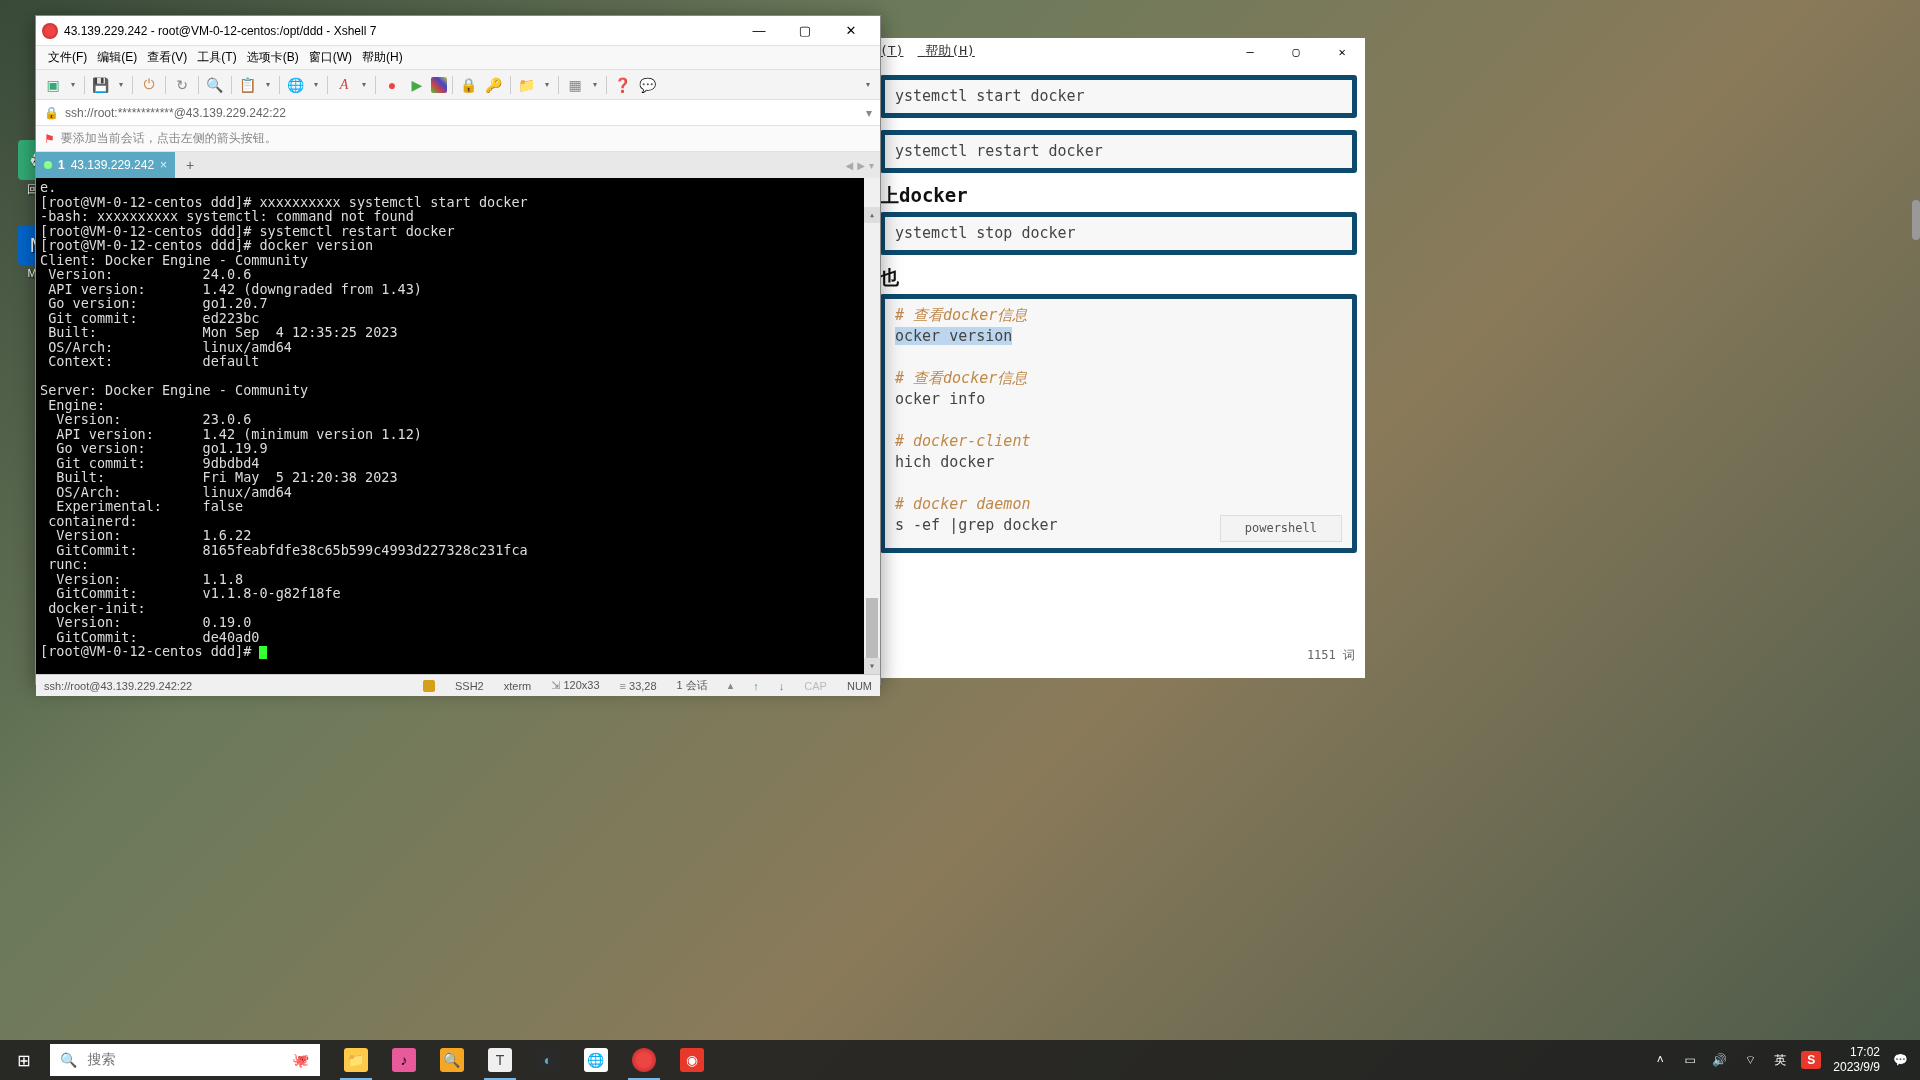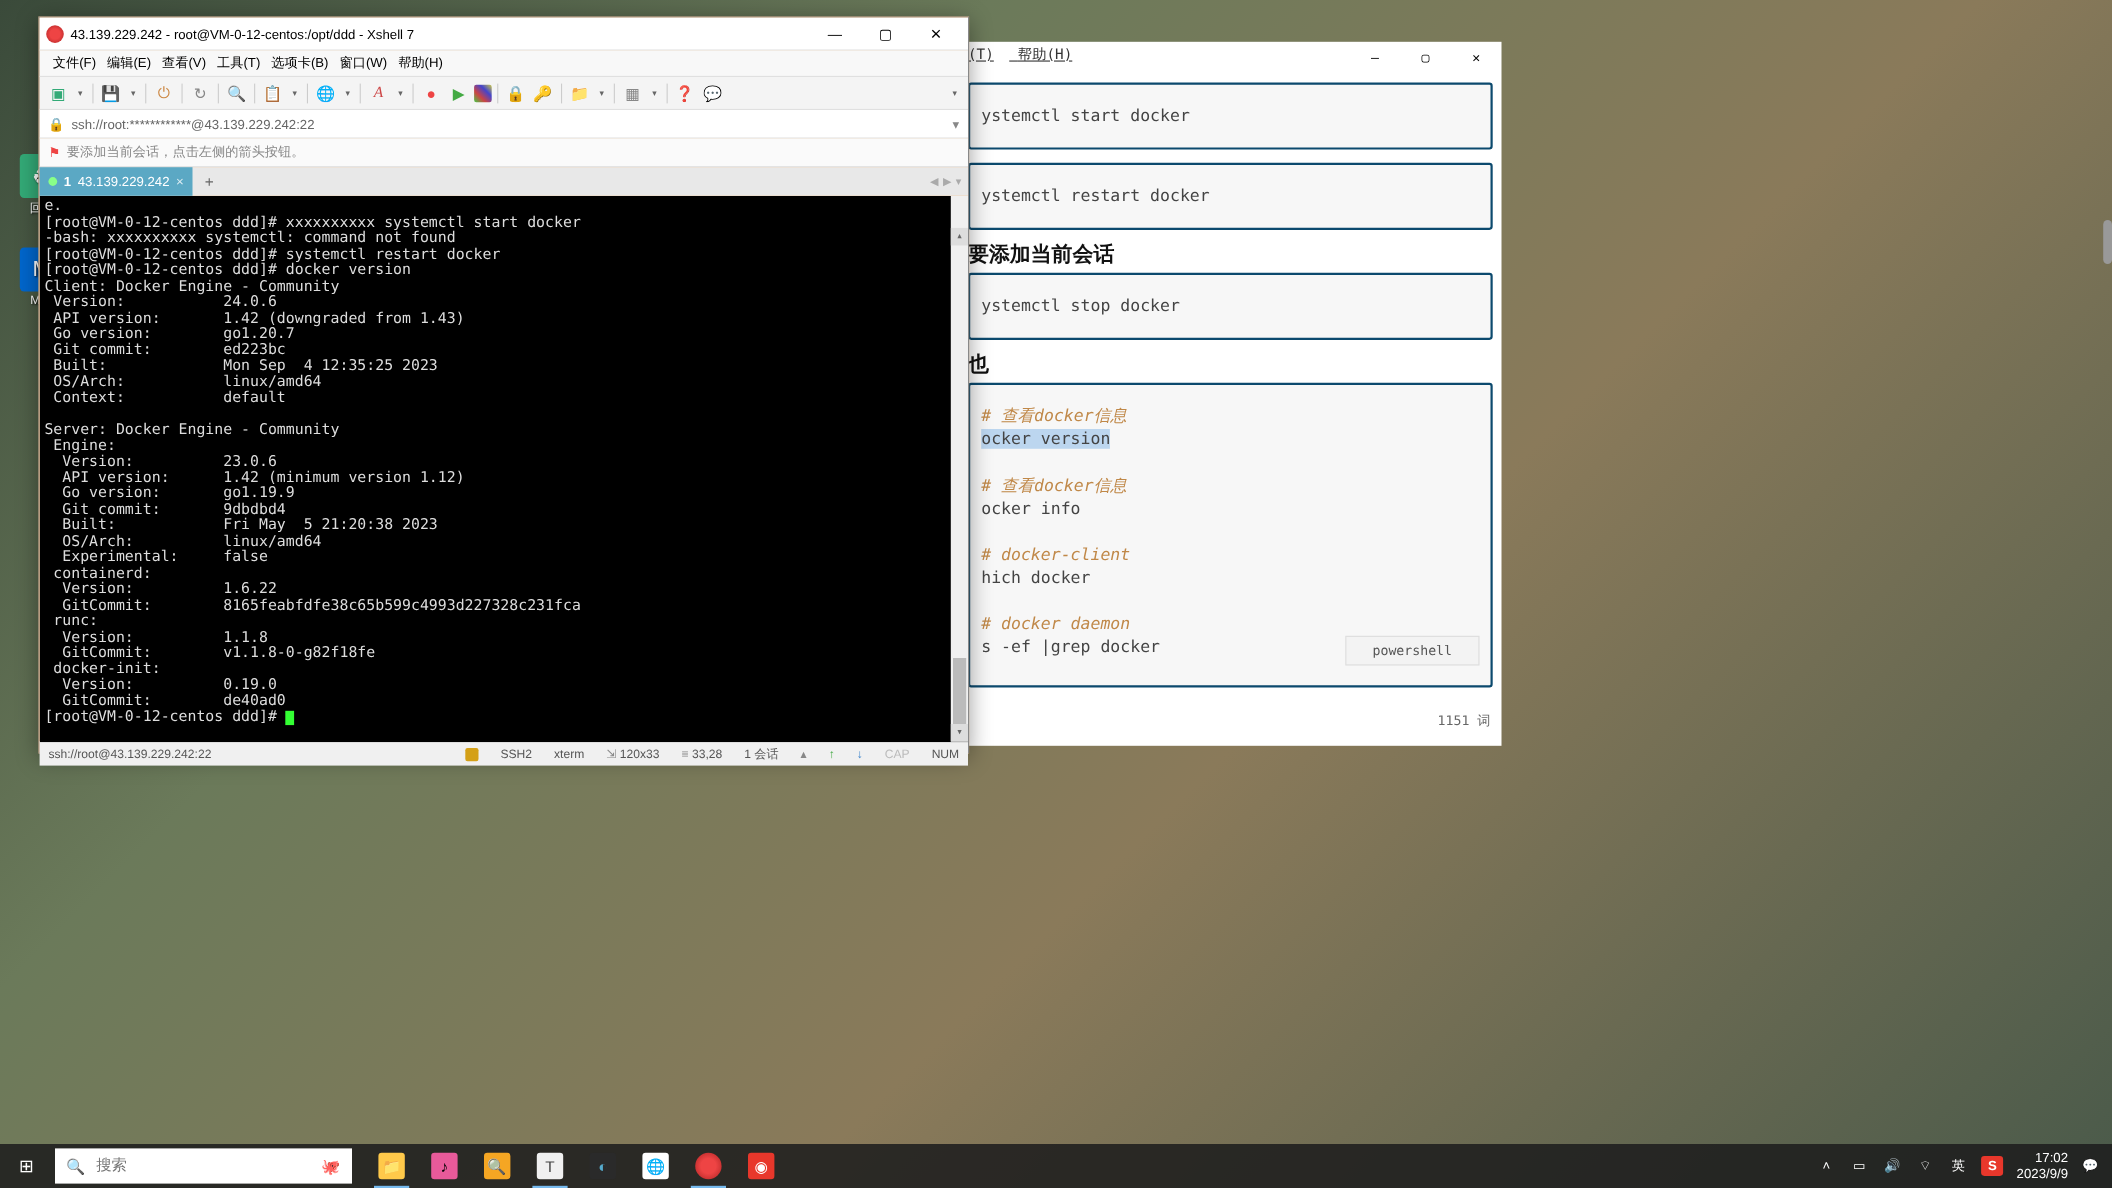--- a/index.html
+++ b/index.html
@@ -11,21 +11,21 @@
 }
 
 
 .desktop-icons { position: absolute; left: 8px; top: 140px; width: 60px; }
 .dicon { width: 60px; text-align: center; color: #fff; font-size: 11px; margin-bottom: 28px; text-shadow: 1px 1px 2px #000; }
 .dicon .ibox { width: 40px; height: 40px; margin: 0 auto 2px; border-radius: 4px; display: flex; align-items: center; justify-content: center; font-size: 20px; }
 
 
 .xshell {
   position: absolute; left: 35px; top: 15px; width: 846px; height: 670px;
-  background: #fdba74; border: 1px solid #888; box-shadow: 0 4px 20px rgba(0,0,0,0.4);
+  background: #737373; border: 1px solid #888; box-shadow: 0 4px 20px rgba(0,0,0,0.4);
 }
 .xshell-title { height: 30px; background: #fff; display: flex; align-items: center; padding: 0 6px; font-size: 12px; border-bottom: 1px solid #e0e0e0; }
 .xshell-title .tico { width: 16px; height: 16px; background: radial-gradient(circle, #e44 40%, #a22 100%); border-radius: 50%; margin-right: 6px; }
 .xshell-title .ttext { flex: 1; }
 .win-btns { display: flex; gap: 0; }
 .win-btn { width: 46px; height: 30px; display: flex; align-items: center; justify-content: center; font-size: 13px; cursor: pointer; }
 
 .xshell-menu { height: 24px; display: flex; align-items: center; gap: 2px; padding: 0 8px; font-size: 12px; background: #f8f8f8; border-bottom: 1px solid #e0e0e0; }
 .xshell-menu span { padding: 2px 4px; cursor: pointer; }
 
@@ -57,21 +57,21 @@
 .xshell-status .sgrow { flex: 1; }
 .xshell-status .lock2 { width: 12px; height: 12px; background: #d4a017; border-radius: 2px; display: inline-block; }
 .note-content { position: absolute; left: 880px; top: 38px; width: 485px; height: 640px; background: #fff; font-family: "Consolas", monospace; font-size: 15px; line-height: 21px; }
 .note-winbtns { position: absolute; right: 0; top: 0; display: flex; }
 .note-winbtns .win-btn { width: 46px; height: 28px; font-size: 12px; }
 .note-menu { position: absolute; left: 880px; top: 46px; font-size: 13px; color: #333; text-decoration: underline; }
 .note-menu span { margin-right: 14px; cursor: pointer; }
 
 .note-body { padding: 4px 8px 8px 0; }
 .note-body .h { font-size: 19px; font-weight: bold; color: #111; margin: 6px 0; }
-.note-body .cmd { background: #f7f7f7; border: 2px solid #0c4a6e; padding: 18px 10px; margin: 4px 0 12px 0; color: #444; font-family: Consolas, monospace; border-radius: 3px; }
+.note-body .cmd { background: #f7f7f7; border: 5px solid #0c4a6e; padding: 6px 10px; margin: 4px 0 12px 0; color: #444; font-family: Consolas, monospace; border-radius: 3px; }
 .note-body .cmt { color: #c08848; font-style: italic; }
 .note-body .hl { background: #bcd6ef; }
 .note-body .ps { float: right; background: #f3f3f3; border: 1px solid #ddd; padding: 2px 24px; font-size: 12px; color: #555; }
 .note-status { position: absolute; right: 10px; bottom: 12px; font-size: 12px; color: #666; }
 
 
 .taskbar { position: absolute; left: 0; bottom: 0; width: 100%; height: 40px; background: rgba(30,30,30,0.88); display: flex; align-items: center; }
 .start-btn { width: 48px; height: 40px; display: flex; align-items: center; justify-content: center; color: #fff; font-size: 16px; cursor: pointer; }
 .search-box { width: 270px; height: 32px; background: #fff; display: flex; align-items: center; padding: 0 10px; gap: 10px; font-size: 14px; color: #777; margin: 0 2px; }
 .task-apps { display: flex; align-items: center; height: 40px; margin-left: 10px; }
@@ -99,21 +99,21 @@
     <div class="win-btn">▢</div>
     <div class="win-btn close">✕</div>
   </div>
   <div class="note-menu" style="position:relative; left:0; top:0; padding:2px 0 6px 0;">
     <span>(T)</span>
     <span>帮助(H)</span>
   </div>
   <div class="note-body">
     <div class="cmd">ystemctl start docker</div>
     <div class="cmd">ystemctl restart docker</div>
-    <div class="h">要添加当前会话</div>
+    <div class="h">上docker</div>
     <div class="cmd">ystemctl stop docker</div>
     <div class="h">也</div>
     <div class="cmd">
       <span class="cmt"># 查看docker信息</span><br>
       <span class="hl">ocker version</span><br><br>
       <span class="cmt"># 查看docker信息</span><br>
       <span>ocker info</span><br><br>
       <span class="cmt"># docker-client</span><br>
       <span>hich docker</span><br><br>
       <span class="cmt"># docker daemon</span><br>

